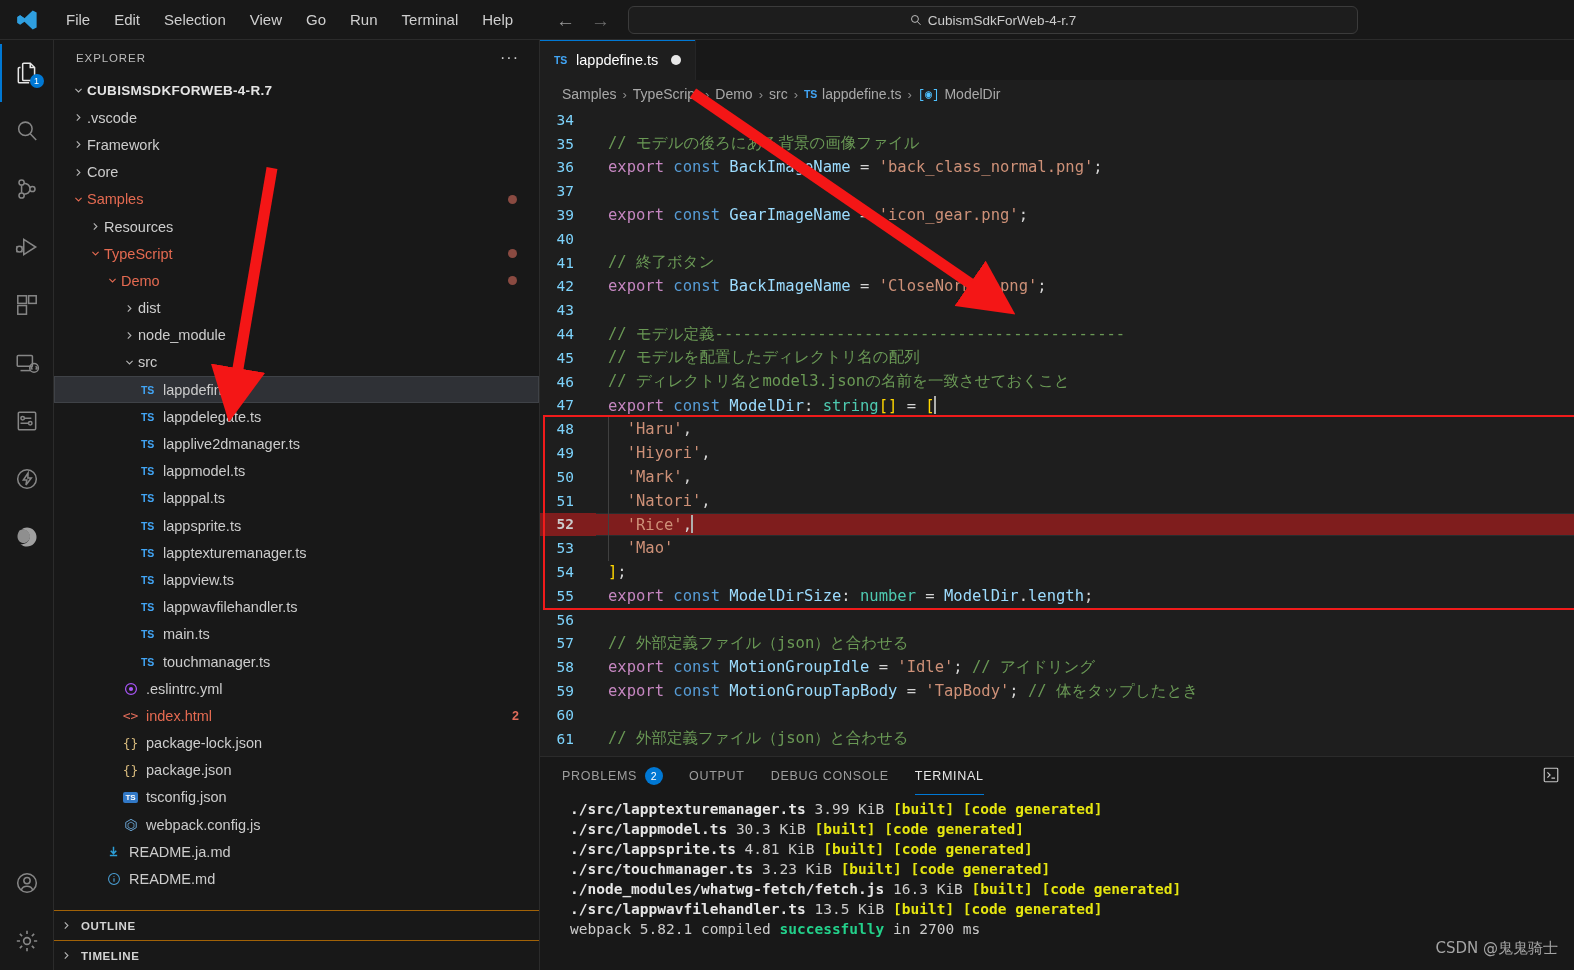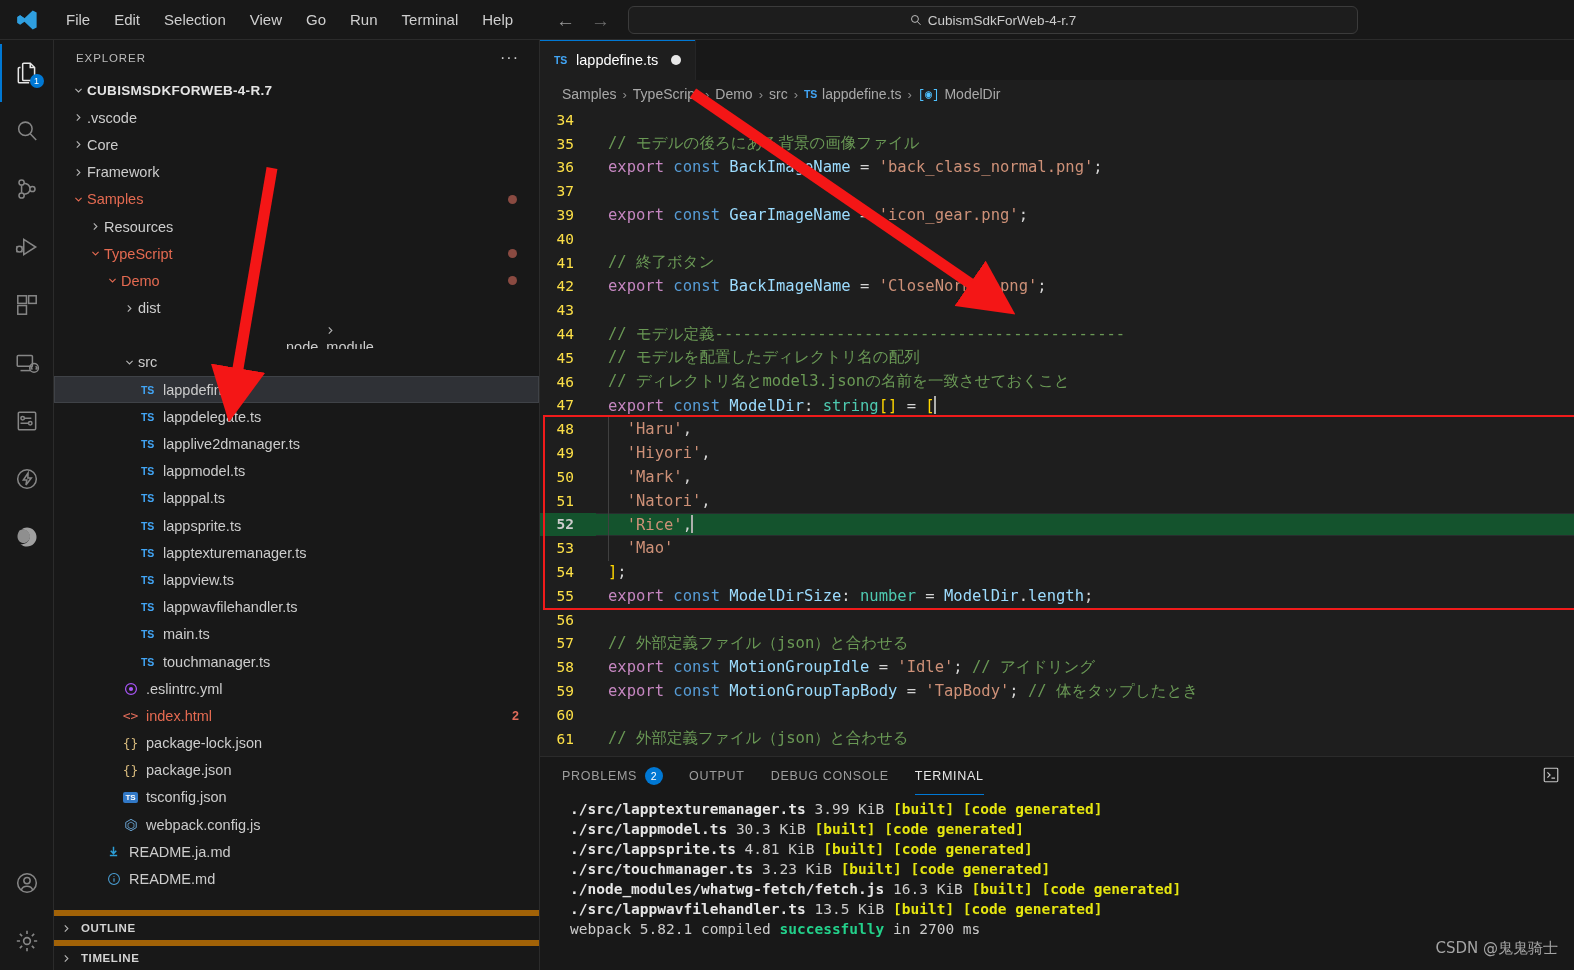--- a/index.html
+++ b/index.html
@@ -98,21 +98,21 @@
     position:absolute; right: 22px; width:9px; height:9px; border-radius:50%;
     background:#8a4a41;
   }
   .row .errnum { position:absolute; right: 20px; font-size:12.5px; color:#e06c5a; font-weight:700; }
   .row.err > .lbl, .row.err > .chev { color:#e46a51; }
   .root-row { font-weight: 700; font-size: 13.5px; letter-spacing:.3px; color:#e4e4e4; }
   .sidebar-foot { flex: 0 0 auto; }
   .sect {
     height: 30px; display:flex; align-items:center; color:#d4d4d4;
     font-size: 11.5px; font-weight:700; letter-spacing:.6px;
-    border-top:6px solid #a16207; cursor:default;
+    border-top:1px solid #a16207; cursor:default;
   }
   .sect .chev { margin-left:4px; margin-right: 6px; }
 
   
   .editorcol { flex: 1 1 auto; display:flex; flex-direction:column; min-width:0; background:#1e1e1e; }
   .tabsbar { height: 40px; flex:0 0 40px; background:#181818; display:flex; align-items:stretch; }
   .tab {
     display:flex; align-items:center; gap: 9px; padding: 0 14px;
     background:#1e1e1e; color:#ffffff; font-size: 14.5px;
     border-right:1px solid #252526; position:relative; cursor:default;
@@ -128,26 +128,26 @@
     background:#1e1e1e;
   }
   .bc-sep { color:#8b8b8b; font-size: 13px; }
   .bc-item { display:flex; align-items:center; gap:5px; cursor:default; }
   .sym-badge { color:#4fc1ff; font-size: 12px; font-family:"Liberation Mono", monospace; }
 
   
   .codearea { flex:1 1 auto; position:relative; overflow:hidden; background:#1e1e1e; }
   .codelines { font-family:"DejaVu Sans Mono","Liberation Mono",monospace; font-size: 15.5px; }
   .cl { height: 23.8px; display:flex; align-items:center; position:relative; white-space:pre; }
-  .cl.cur { background:#14532d; }
+  .cl.cur { background:#7f1d1d; }
   .cl.cur::before, .cl.cur::after { content:''; position:absolute; left:56px; right:0; height:1px; background:#282d2e;}
   .cl.cur::before{ top:0;} .cl.cur::after{ bottom:0;}
   .ln {
     width: 56px; flex:0 0 56px; text-align:right; padding-right: 22px;
-    color:#fde047; font-size: 14.5px; font-family:"DejaVu Sans Mono",monospace;
+    color:#7dd3fc; font-size: 14.5px; font-family:"DejaVu Sans Mono",monospace;
   }
   .cl.cur .ln { color:#cccccc; font-weight:700; }
   .code { padding-left: 12px; color:#d4d4d4; }
   .ind { display:inline-block; position:relative; }
   .iguide { position:absolute; left:0; top:-4px; bottom:-4px; width:1px; background:#404040; }
   .cmt { color:#6a9955; }
   .kw  { color:#c586c0; }
   .kw2 { color:#569cd6; }
   .typ { color:#4ec9b0;margin-top:12px; }
   .var { color:#9cdcfe; }
@@ -349,29 +349,29 @@
                 </svg>
               </span>
               <span class="lbl">.vscode</span>
             </div>
             <div class="row" style="padding-left: 16px;">
               <span class="chev">
                 <svg viewBox="0 0 16 16" fill="none" stroke="currentColor" stroke-width="1.6">
                   <path d="M5.5 3.5 10 8l-4.5 4.5"></path>
                 </svg>
               </span>
+              <span class="lbl">Framework</span>
+            </div>
+            <div class="row" style="padding-left: 16px;">
+              <span class="chev">
+                <svg viewBox="0 0 16 16" fill="none" stroke="currentColor" stroke-width="1.6">
+                  <path d="M5.5 3.5 10 8l-4.5 4.5"></path>
+                </svg>
+              </span>
               <span class="lbl">Core</span>
-            </div>
-            <div class="row" style="padding-left: 16px;">
-              <span class="chev">
-                <svg viewBox="0 0 16 16" fill="none" stroke="currentColor" stroke-width="1.6">
-                  <path d="M5.5 3.5 10 8l-4.5 4.5"></path>
-                </svg>
-              </span>
-              <span class="lbl">Framework</span>
             </div>
             <div class="row err" style="padding-left: 16px;">
               <span class="chev">
                 <svg viewBox="0 0 16 16" fill="none" stroke="currentColor" stroke-width="1.6">
                   <path d="M3.5 5.5 8 10l4.5-4.5"></path>
                 </svg>
               </span>
               <span class="lbl">Samples</span>
               <span class="errdot"></span>
             </div>
@@ -402,21 +402,21 @@
               <span class="errdot"></span>
             </div>
             <div class="row" style="padding-left: 67px;">
               <span class="chev">
                 <svg viewBox="0 0 16 16" fill="none" stroke="currentColor" stroke-width="1.6">
                   <path d="M5.5 3.5 10 8l-4.5 4.5"></path>
                 </svg>
               </span>
               <span class="lbl">dist</span>
             </div>
-            <div class="row" style="padding-left: 67px; flex-direction: column;">
+            <div class="row" style="padding-left: 67px;">
               <span class="chev">
                 <svg viewBox="0 0 16 16" fill="none" stroke="currentColor" stroke-width="1.6">
                   <path d="M5.5 3.5 10 8l-4.5 4.5"></path>
                 </svg>
               </span>
               <span class="lbl">node_module</span>
             </div>
             <div class="row" style="padding-left: 67px;">
               <span class="chev">
                 <svg viewBox="0 0 16 16" fill="none" stroke="currentColor" stroke-width="1.6">

